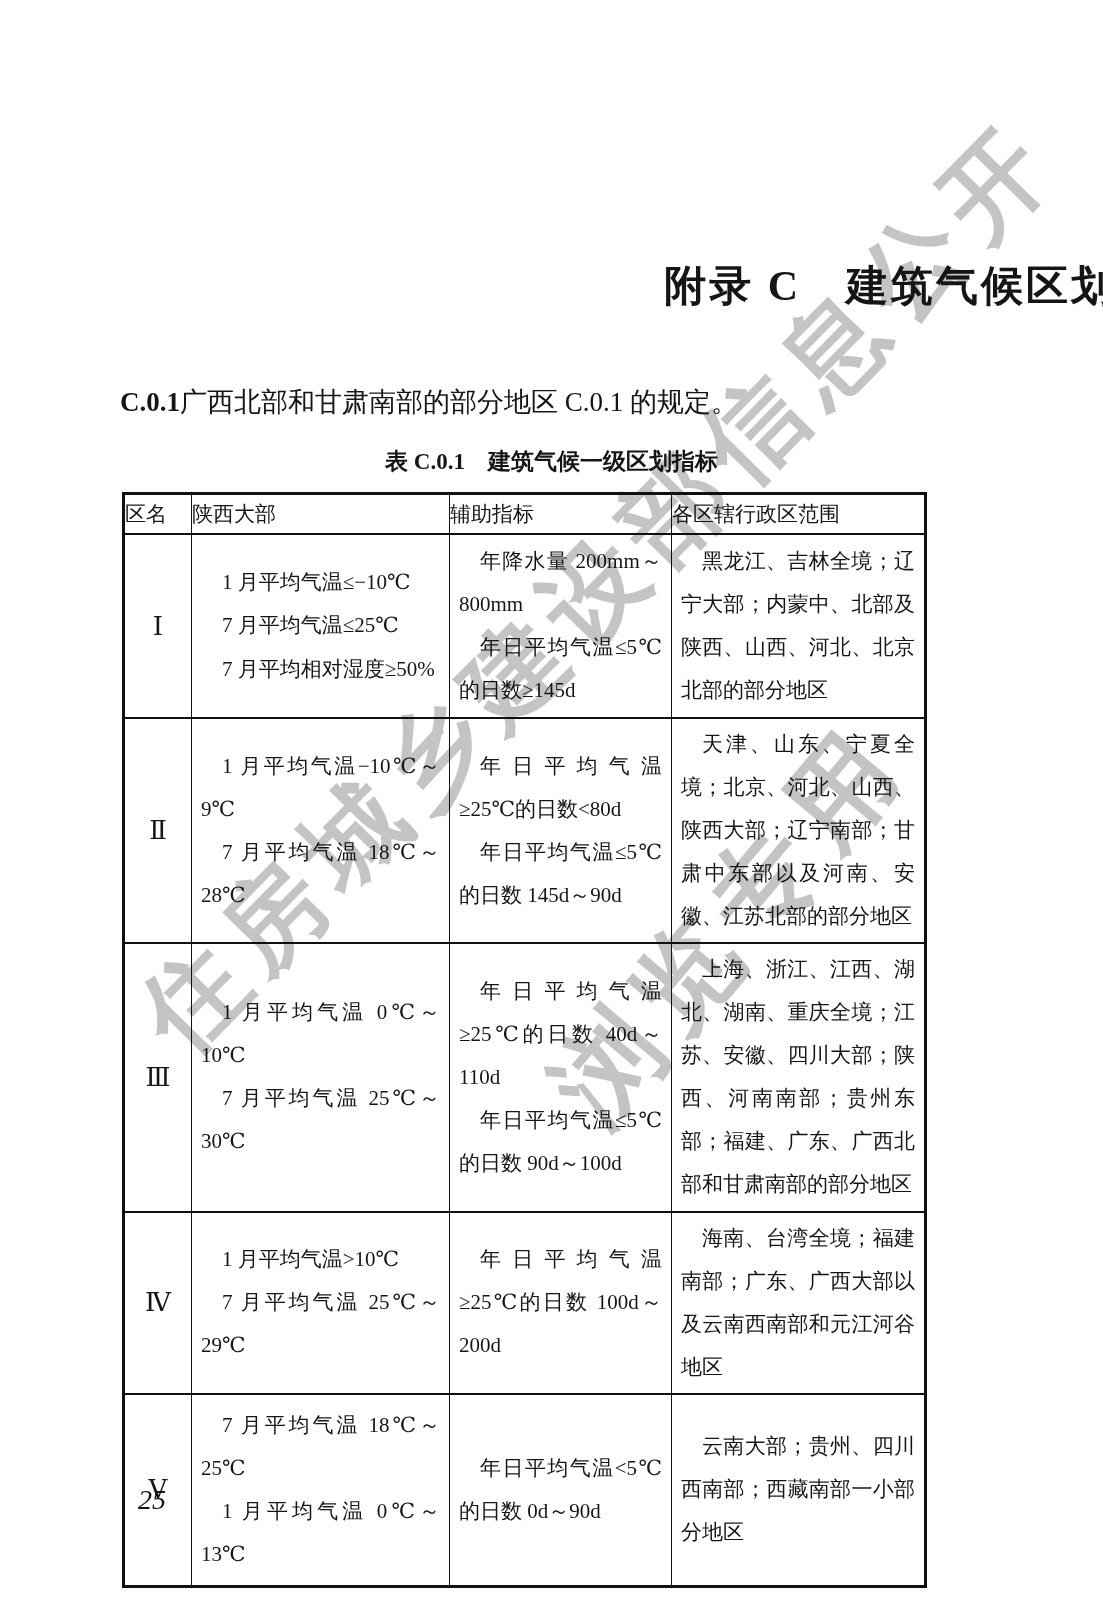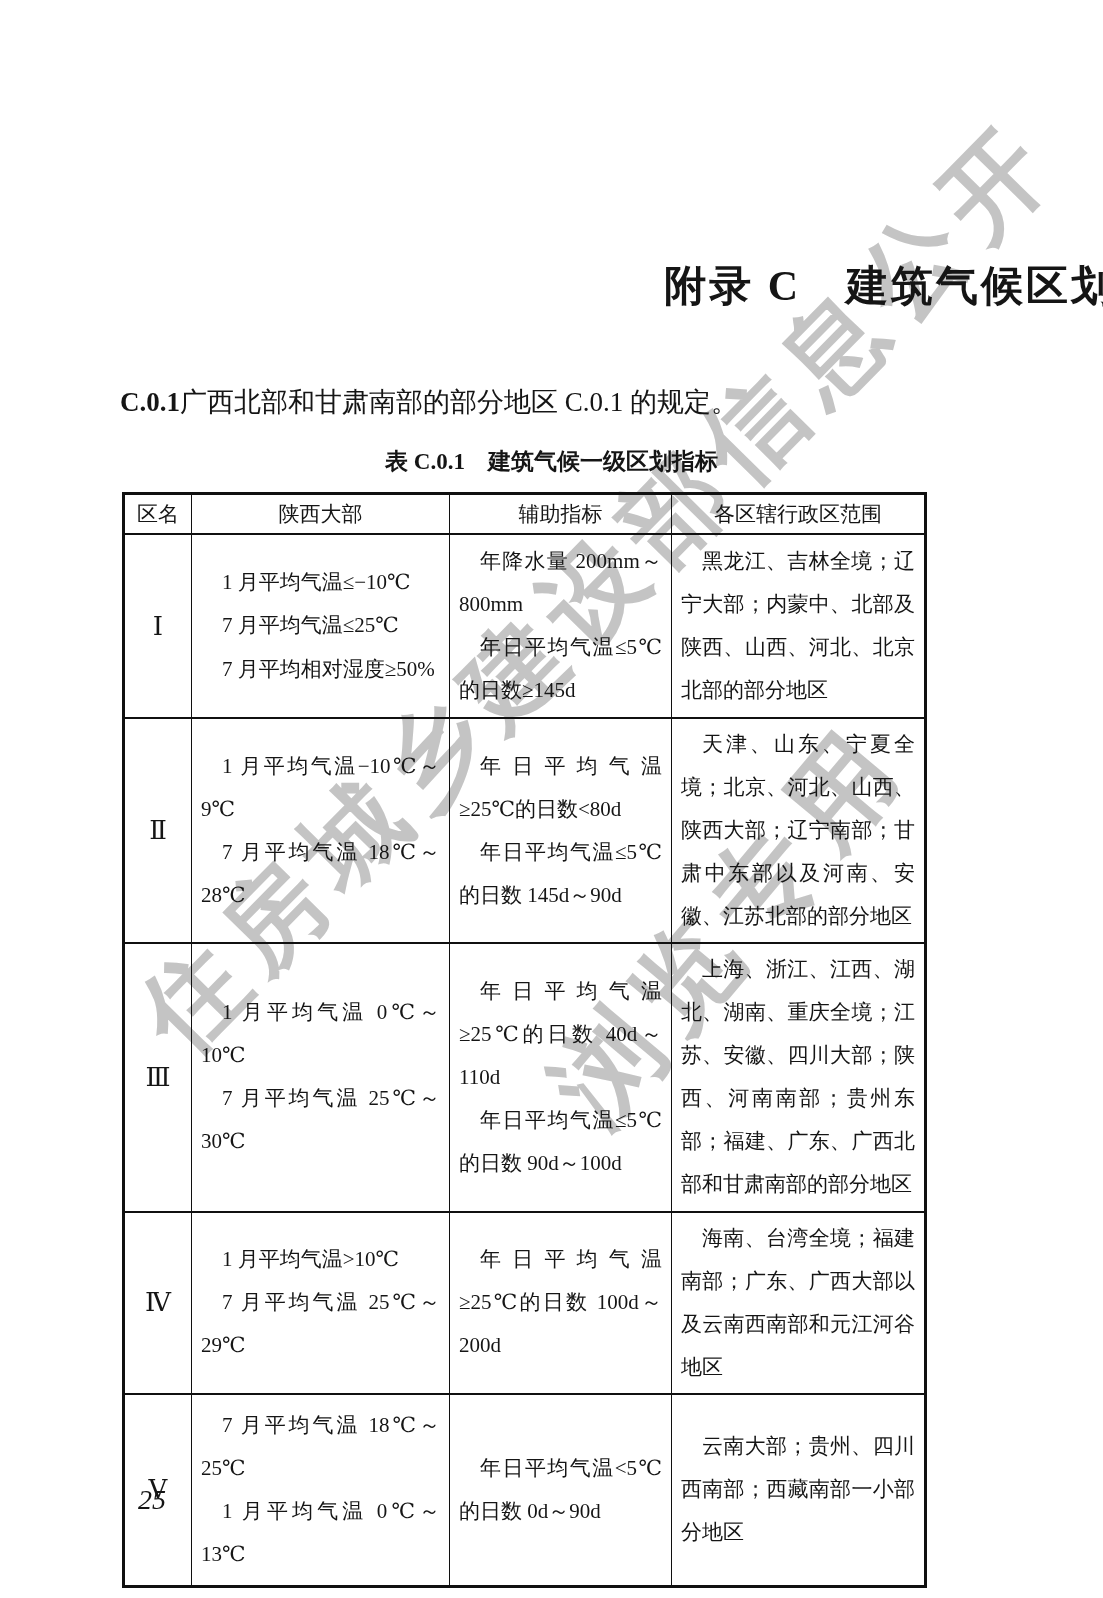--- a/index.html
+++ b/index.html
@@ -91,21 +91,21 @@
     border: 1.5px solid #101010;
     border-top-width: 2.5px;
     border-bottom-width: 2.5px;
     vertical-align: middle;
     overflow: hidden;
   }
   thead th {
     font-weight: normal;
     font-size: 21px;
     height: 38px;
-    text-align: center;
+    text-align: left;
     padding: 0;
   }
   tr.r1 td { height: 174px; }
   tr.r2 td { height: 198px; }
   tr.r3 td { height: 223px; }
   tr.r4 td { height: 153px; }
   tr.r5 td { height: 182px; }
 
   td.zone {
     text-align: center;

